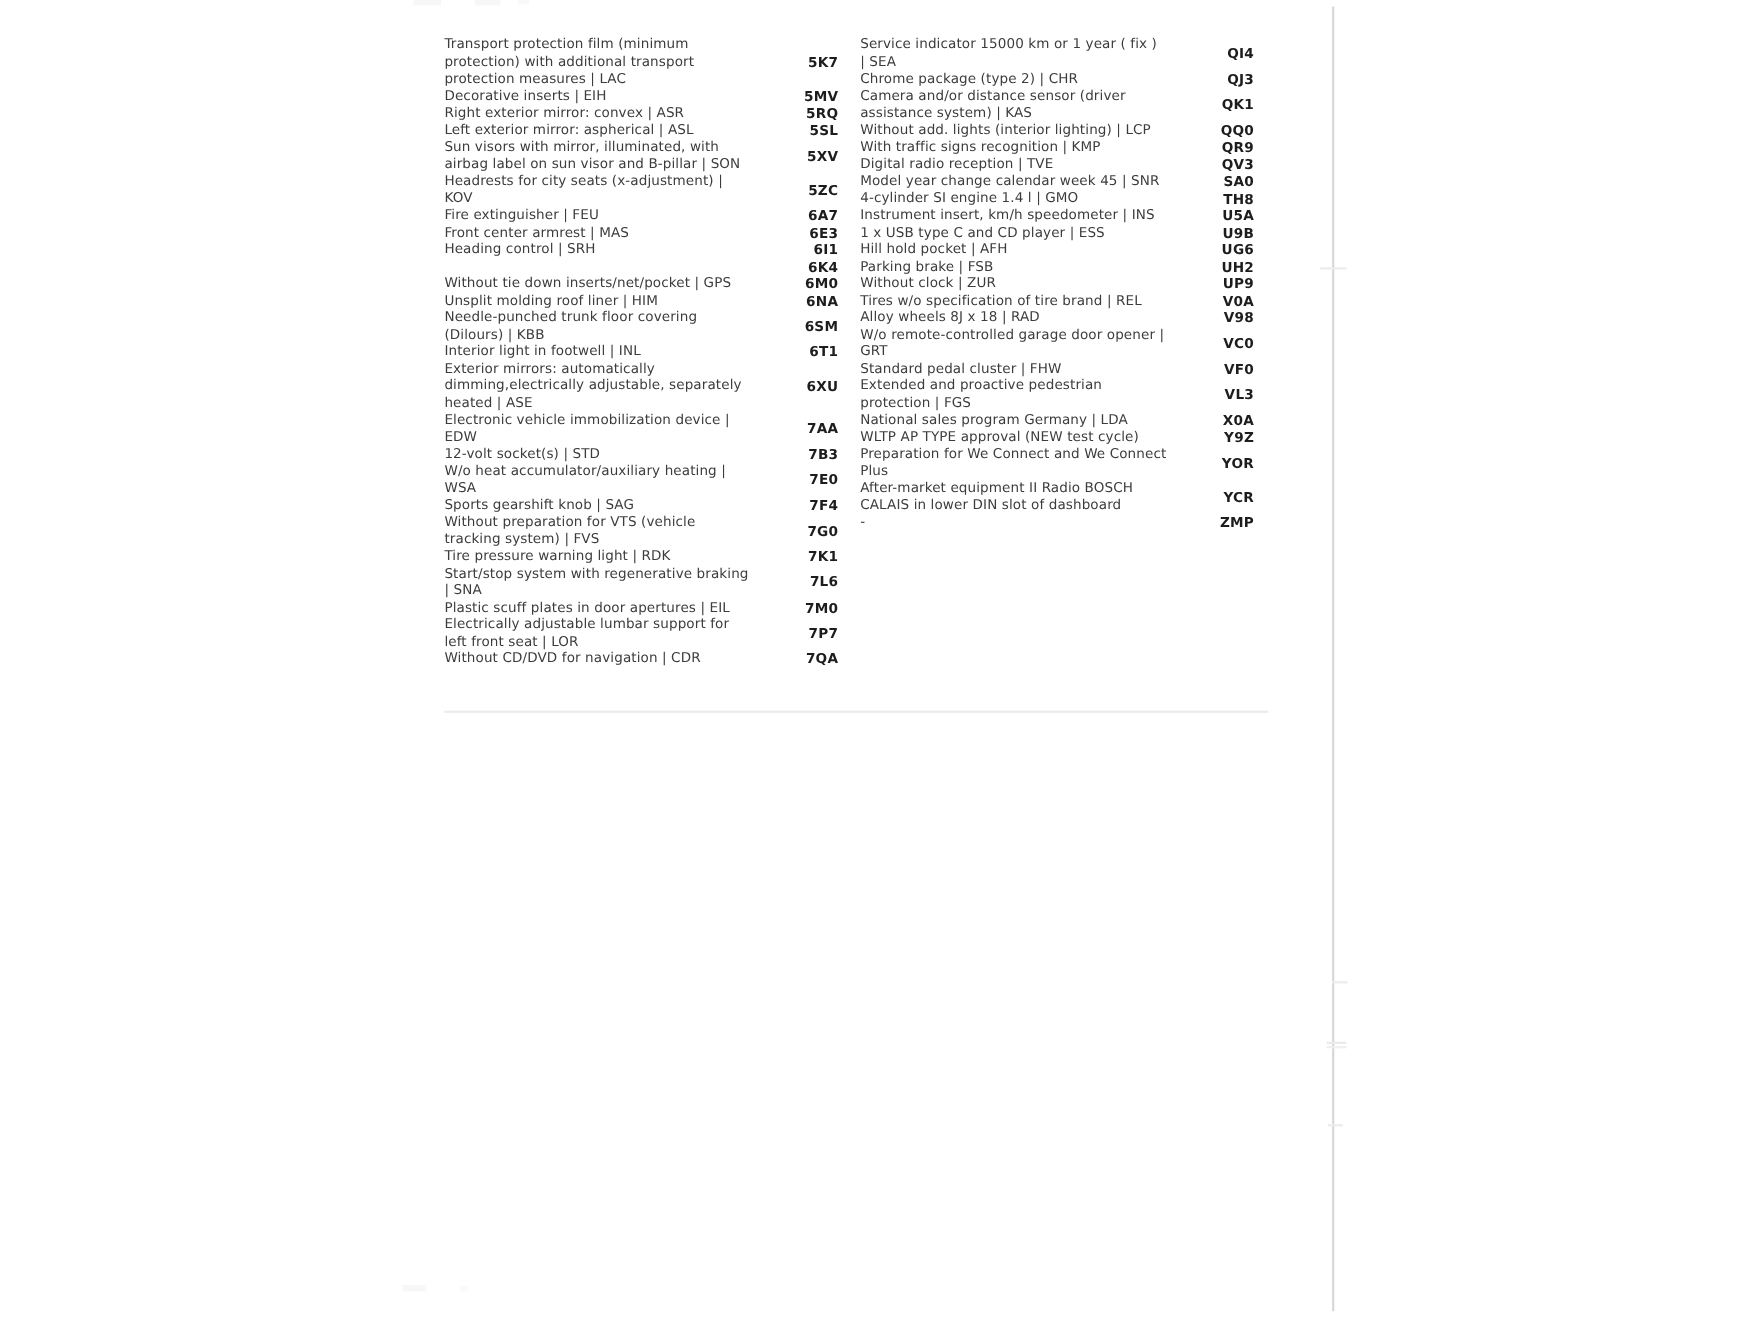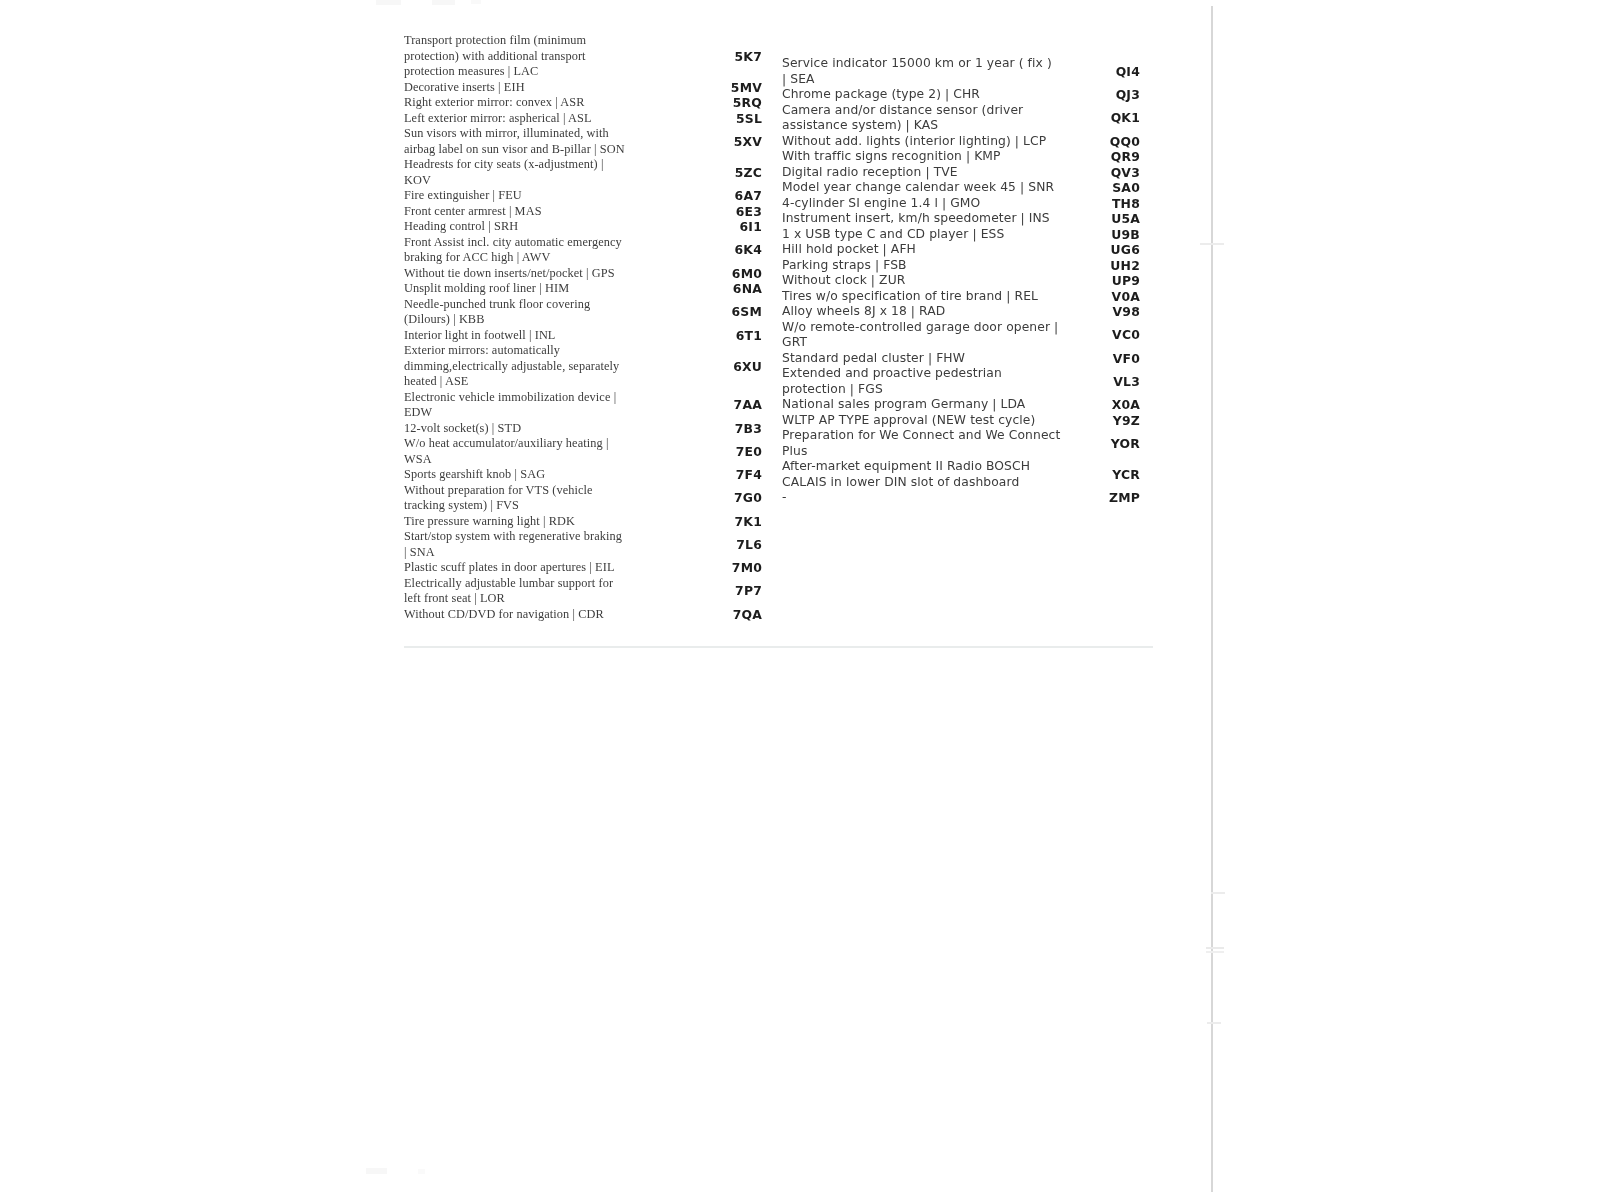--- a/index.html
+++ b/index.html
@@ -18,33 +18,33 @@
     background: #ffffff;
   }
   .equip-columns {
     position: absolute;
     top: 33px;
     left: 404px;
     display: flex;
   }
   .equip-col { display: flex; flex-direction: column; }
   .equip-col.left  { width: 358px; margin-right: 20px; }
-  .equip-col.right { width: 358px; margin-top: 23px; }
+  .equip-col.right { width: 358px; }
   .equip-row {
     display: flex;
     align-items: center;
   }
   .equip-desc {
     white-space: pre-line;
     font-size: 12.3px;
     line-height: 15.5px;
     color: #3c3c3c;
     letter-spacing: 0.1px;
   }
-  .equip-col.left  .equip-desc { width: 300px; font-family: Liberation Serif, serif; }
+  .equip-col.left  .equip-desc { width: 300px; }
   .equip-col.right .equip-desc { width: 305px; }
   .equip-code {
     margin-left: auto;
     text-align: right;
     font-size: 12.4px;
     line-height: 15.5px;
     font-weight: 700;
     color: #1d1d1d;
     letter-spacing: 0.2px;
     white-space: nowrap;
@@ -123,22 +123,20 @@
         </div>
         <div class="equip-row">
           <div class="equip-desc">Front center armrest | MAS</div>
           <div class="equip-code">6E3</div>
         </div>
         <div class="equip-row">
           <div class="equip-desc">Heading control | SRH</div>
           <div class="equip-code">6I1</div>
         </div>
         <div class="equip-row">
-          <div class="equip-desc">Front Assist incl. city automatic emergency
-braking for ACC high | AWV</div>
           <div class="equip-code">6K4</div>
         </div>
         <div class="equip-row">
           <div class="equip-desc">Without tie down inserts/net/pocket | GPS</div>
           <div class="equip-code">6M0</div>
         </div>
         <div class="equip-row">
           <div class="equip-desc">Unsplit molding roof liner | HIM</div>
           <div class="equip-code">6NA</div>
         </div>
@@ -244,21 +242,21 @@
         </div>
         <div class="equip-row">
           <div class="equip-desc">1 x USB type C and CD player | ESS</div>
           <div class="equip-code">U9B</div>
         </div>
         <div class="equip-row">
           <div class="equip-desc">Hill hold pocket | AFH</div>
           <div class="equip-code">UG6</div>
         </div>
         <div class="equip-row">
-          <div class="equip-desc">Parking straps | FSB</div>
+          <div class="equip-desc">Parking brake | FSB</div>
           <div class="equip-code">UH2</div>
         </div>
         <div class="equip-row">
           <div class="equip-desc">Without clock | ZUR</div>
           <div class="equip-code">UP9</div>
         </div>
         <div class="equip-row">
           <div class="equip-desc">Tires w/o specification of tire brand | REL</div>
           <div class="equip-code">V0A</div>
         </div>

